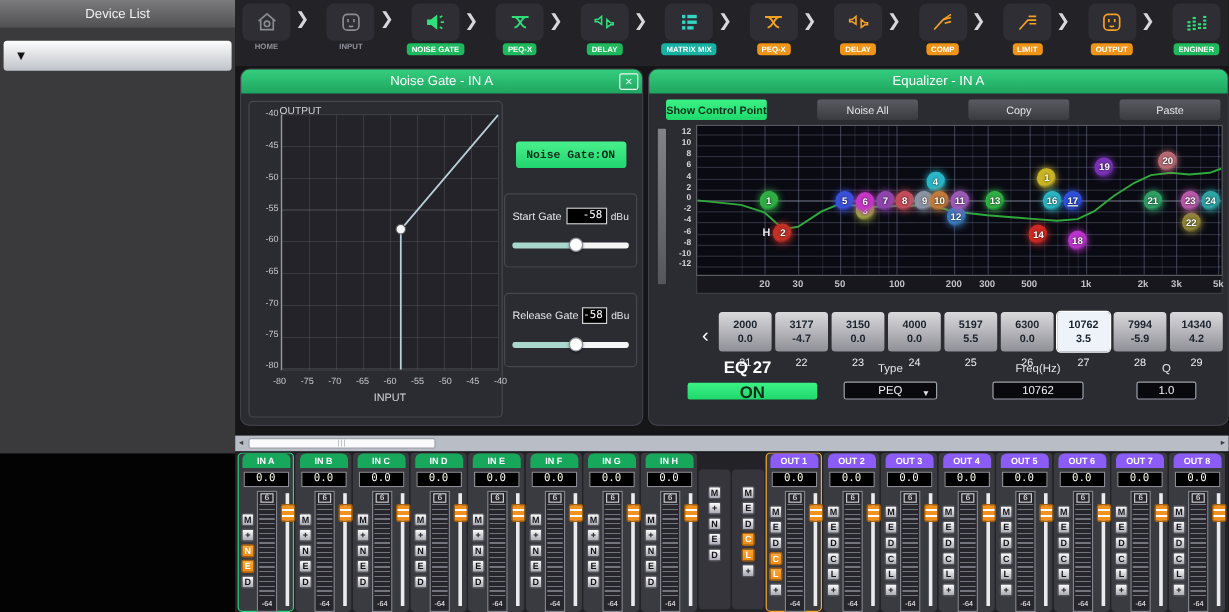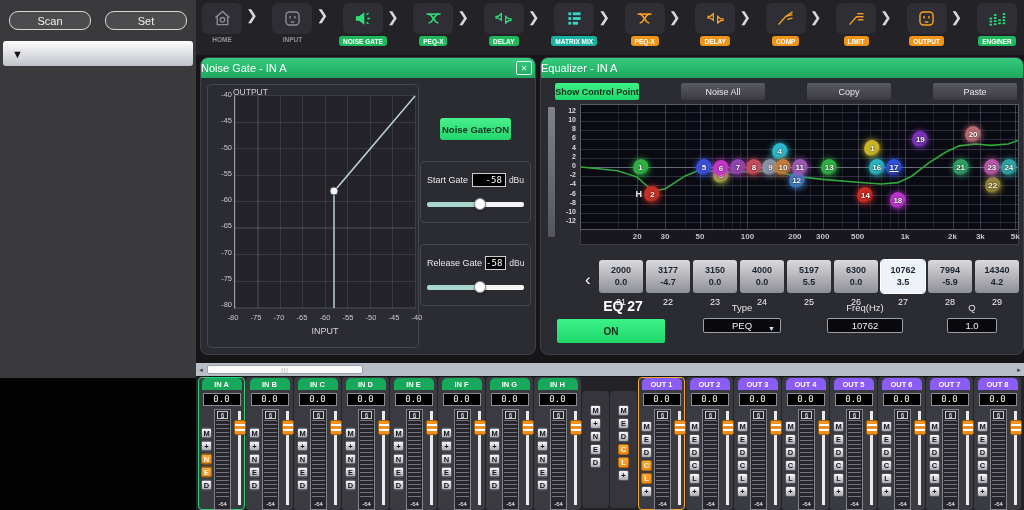--- a/index.html
+++ b/index.html
@@ -23,37 +23,37 @@
   .tb-item.green .tb-icon{color:#2ee07a}
   .tb-item.teal .tb-icon{color:#35d6c3}
   .tb-item.orange .tb-icon{color:#f6a122}
   .tb-item.green .tb-label{background:#1db95c;color:#fff;border-radius:3px;padding:1.5px 4px}
   .tb-item.teal .tb-label{background:#16b3a2;color:#fff;border-radius:3px;padding:1.5px 4px}
   .tb-item.orange .tb-label{background:#f09417;color:#fff;border-radius:3px;padding:1.5px 4px}
   .tb-chev{color:#d8d8dc;font-size:14px;margin:0 1px 16px}
   .tb-group:last-of-type .tb-chev{display:none}
   
   .panel{position:absolute;background:#2b2b32;border-radius:8px;border:1px solid #3f3f47}
-  .panel-title{height:20px;background:linear-gradient(#35cd7e,#1ea55f);border-radius:7px 7px 0 0;display:flex;align-items:center;justify-content:flex-start;color:#fff;font-size:11px;position:relative}
+  .panel-title{height:20px;background:linear-gradient(#35cd7e,#1ea55f);border-radius:7px 7px 0 0;display:flex;align-items:center;justify-content:center;color:#fff;font-size:11px;position:relative}
   .close-btn{position:absolute;right:3px;top:3px;width:16px;height:14px;background:transparent;border:1px solid #e8f5ee;border-radius:2px;color:#eef7f1;font-size:8px;line-height:11px;text-align:center;padding:0;cursor:pointer}
   
   .ng-panel{left:200px;top:57px;width:336px;height:298px}
   .ng-graph{position:absolute;left:6px;top:26px;width:212px;height:264px;border:1px solid #46464e;border-radius:4px}
   .ng-ylabel{position:absolute;left:25px;top:2px;font-size:8.5px;color:#cfcfd4;width:36px;overflow:hidden;white-space:nowrap}
   .ng-yticks{position:absolute;left:0;top:6px;width:24px;height:218px;display:flex;flex-direction:column;justify-content:space-between}
   .ng-ytick{font-size:7.5px;color:#c8c8cc;text-align:right;height:8px;line-height:8px}
   .ng-plot{position:absolute;left:26px;top:10px;width:182px;height:214px;background:#232329;border:1px solid #3c3c44;border-left:1px solid #9a9aa2;
     background-image:repeating-linear-gradient(90deg,rgba(255,255,255,.10) 0 1px,transparent 1px 12.5%),repeating-linear-gradient(0deg,rgba(255,255,255,.10) 0 1px,transparent 1px 12.5%)}
   .ng-plot svg{position:absolute;inset:0;overflow:visible}
   .ng-marker{position:absolute;width:9px;height:9px;background:#f2f6f8;border:1px solid #555;border-radius:50%;transform:translate(-50%,-50%);cursor:pointer}
   .ng-xticks{position:absolute;left:16px;top:228px;width:202px;display:flex;justify-content:space-between}
   .ng-xtick{font-size:7.5px;color:#c8c8cc;width:18px;text-align:center}
   .ng-xlabel{position:absolute;left:26px;top:241px;width:182px;text-align:center;font-size:9px;color:#d6d6da}
   .ng-controls{position:absolute;left:219px;top:30px;width:111px}
-  .ng-power{display:block;width:71px;height:22px;margin:30px auto 0;background:linear-gradient(#49f08d,#21d66e);border:none;border-radius:3px;color:#0b2e1c;font-size:9.5px;font-weight:bold;font-family:Liberation Sans, sans-serif;cursor:pointer}
+  .ng-power{display:block;width:92px;height:22px;margin:30px auto 0;background:linear-gradient(#49f08d,#21d66e);border:none;border-radius:3px;color:#0b2e1c;font-size:9.5px;font-weight:bold;font-family:Liberation Mono, monospace;cursor:pointer}
   .ng-group{margin-top:21px;border:1px solid #46464e;border-radius:4px;padding:11px 6px 15px}
   .ng-row{display:flex;align-items:center;gap:3px}
   .ng-lab{font-size:9px;color:#e8e8ec;flex:1;white-space:nowrap}
   .ng-val{width:34px;height:14px;background:#000;border:1px solid #cfcfd4;color:#fff;font-size:9px;text-align:right;padding-right:3px;line-height:12px;font-family:"DejaVu Sans Mono",monospace}
   .ng-unit{font-size:8.5px;color:#e0e0e4}
   .ng-slider{position:relative;height:5px;border-radius:2px;margin-top:15px;background:#f2f2f2;cursor:pointer}
   .ng-thumb{position:absolute;top:-4px;width:12px;height:12px;background:#fff;border:1px solid #8a8a96;border-radius:50%;box-shadow:0 1px 2px rgba(0,0,0,.4)}
   
   .eq-panel{left:540px;top:57px;width:484px;height:298px}
   .eq-toolbar{position:absolute;top:25px;left:14px;right:6px;height:17px;display:flex;gap:42px}
@@ -75,21 +75,21 @@
   .eq-xaxis span{position:absolute;top:2px;transform:translateX(-50%);font-size:8px;font-weight:bold;color:#c2c2c8}
   .eq-bands{position:absolute;left:0;top:202px;right:0;height:58px}
   .eq-bands-prev{position:absolute;left:44px;top:10px;color:#fff;font-size:17px;cursor:pointer}
   .eq-band-list{position:absolute;left:58px;top:0;display:flex;gap:3px}
   .eq-band{width:44px;cursor:pointer}
   .eq-band-box{height:33px;border-radius:3px;background:linear-gradient(#dadadd,#8f8f97);display:flex;flex-direction:column;align-items:center;justify-content:center;font-size:9px;font-weight:bold;color:#1a232e;line-height:1.25}
   .eq-band.selected .eq-band-box{background:#eef3fa;outline:1px solid #fff}
   .eq-band-idx{text-align:center;font-size:9px;color:#f0f0f4;margin-top:4px}
   .eq-editor{position:absolute;left:0;top:240px;right:0;height:56px}
   .eq-ed-title{position:absolute;left:28px;top:0;width:108px;text-align:center;font-size:14px;font-weight:bold;color:#fff}
-  .eq-ed-on{position:absolute;left:16px;top:21px;width:108px;height:24px;background:linear-gradient(#3bf285,#1fd86c);border:none;border-radius:2px;color:#0a2c1a;font-weight:bold;font-size:10px;font-family:inherit;cursor:pointer}
+  .eq-ed-on{position:absolute;left:32px;top:21px;width:108px;height:14px;background:linear-gradient(#3bf285,#1fd86c);border:none;border-radius:2px;color:#0a2c1a;font-weight:bold;font-size:14px;font-family:inherit;cursor:pointer}
   .eq-ed-lab{position:absolute;top:4px;font-size:9.5px;color:#e4e4e8;text-align:center}
   .eq-ed-select,.eq-ed-input{position:absolute;top:20px;height:15px;background:#0a0a0e;border:1px solid #9aa0a8;border-radius:2px;color:#f0f0f4;font-size:9.5px;line-height:13px;text-align:center;cursor:pointer}
   .f-type .eq-ed-lab,.f-type .eq-ed-select{left:162px;width:78px}
   .f-freq .eq-ed-lab,.f-freq .eq-ed-input{left:286px;width:76px}
   .f-q .eq-ed-lab,.f-q .eq-ed-input{left:406px;width:50px}
   .sel-caret{position:absolute;right:5px;top:3px;font-size:7px;color:#e0e0e4}
   
   .hscroll{position:absolute;left:196px;top:363px;width:828px;height:13px;background:#b9bdc5}
   .hs-arrow{position:absolute;top:0;width:10px;height:13px;font-size:7px;color:#3a3a42;text-align:center;line-height:13px;cursor:pointer}
   .hs-arrow.left{left:0}.hs-arrow.right{right:0}
@@ -116,24 +116,21 @@
   .meter-body{flex:1;width:13px;margin:1px 0;background:repeating-linear-gradient(180deg,#74747e 0 1px,transparent 1px 4px)}
   .meter-bot{font-size:6px;color:#fff;height:7px;line-height:7px;margin-bottom:1px}
   .fader{position:absolute;left:35px;top:2px;width:12px;height:98px}
   .fader-track{position:absolute;left:4px;top:0;width:3px;height:94px;background:#ebebed}
   .fader-handle{position:absolute;left:0;width:12px;height:15px;border-radius:2px;border:1px solid #a35e08;background:linear-gradient(180deg,#f19120 0 3px,#fff 3px 5px,#f19120 5px 8px,#fff 8px 10px,#f19120 10px 15px);cursor:pointer}
 </style>
 </head>
 <body>
 
 <aside class="device-panel">
-  <div class="dl-buttons">
-    <button class="dl-btn">Scan</button>
-    <button class="dl-btn">Set</button>
-  </div>
+  <div class="dl-header">Device List</div>
   <div class="dl-dropdown">
     <span class="dl-caret">▼</span>
   </div>
 </aside>
 <div class="bottom-left-void"></div>
 
 <header class="toolbar">
 
     <div class="tb-group">
       <div class="tb-item plain">

